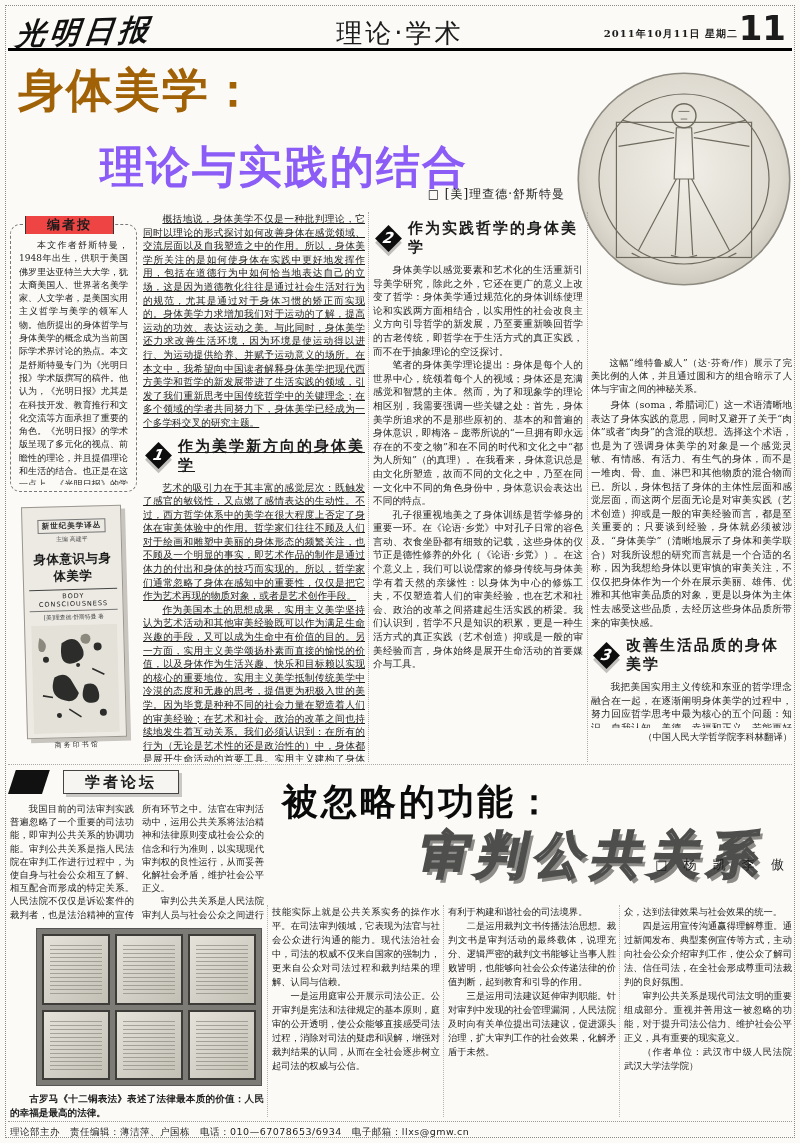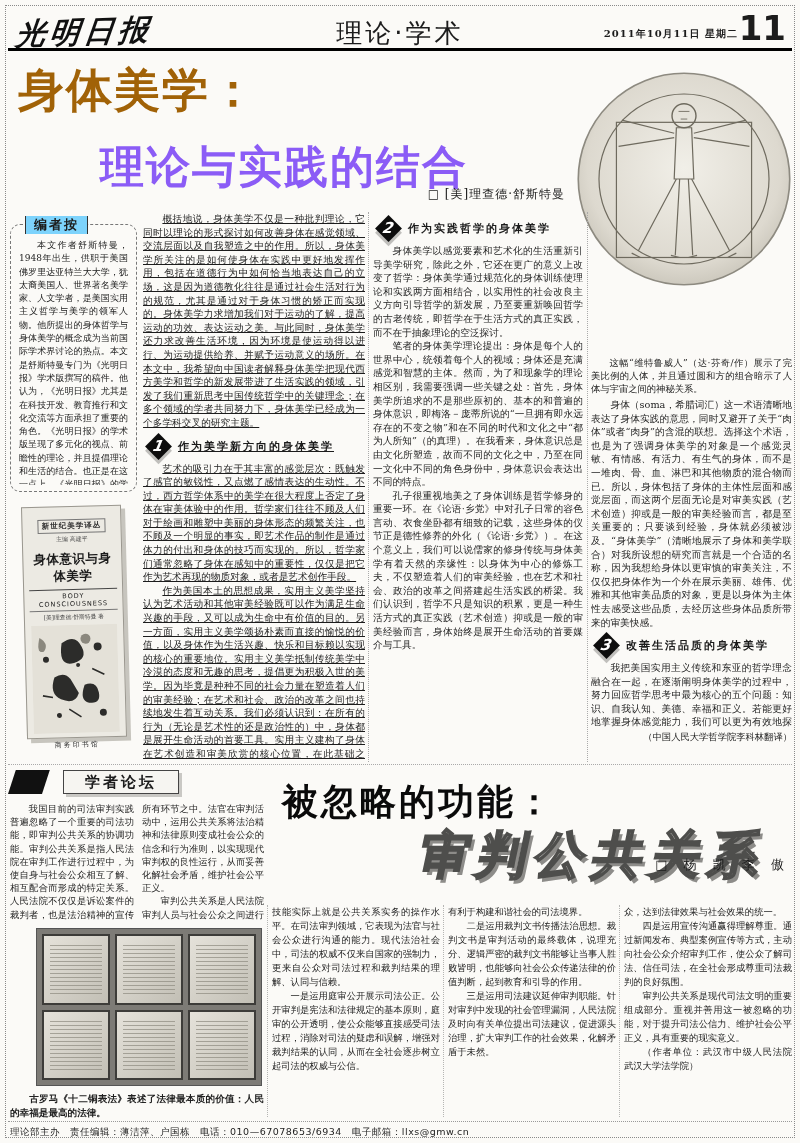--- a/index.html
+++ b/index.html
@@ -18,37 +18,37 @@
               font-family:"DejaVu Sans","Liberation Sans",sans-serif; }
   .header-rule { position:absolute; left:8px; right:8px; top:48px; height:3px; background:#000; }
 
   
   .hl1 { position:absolute; left:18px; top:60px; font-size:46px; font-weight:bold; letter-spacing:2px; color:#a16207; }
   .hl2 { position:absolute; left:100px; top:138px; font-size:44px; font-weight:bold; letter-spacing:2px; color:#8b5cf6; }
   .main-byline { position:absolute; left:400px; top:186px; width:165px; text-align:right; font-size:12px; letter-spacing:1px; }
 
   
   .ednote { position:absolute; left:10px; top:224px; width:127px; height:268px; border:1px dashed #777; border-radius:10px; padding:14px 8px 6px 8px; }
-  .ednote-label { position:absolute; left:14px; top:-9px; background:#7dd3fc; padding:0 8px; font-size:13px; font-weight:bold;
+  .ednote-label { position:absolute; left:14px; top:-9px; background:#ef4444; padding:0 21px; font-size:13px; font-weight:bold;
                   border-left:1px solid #333; border-right:1px solid #333; letter-spacing:2px; }
   .ednote-text { font-size:9px; line-height:13.3px; text-align:justify; text-indent:2em; color:#222; height:100%; overflow:hidden; }
 
   
   .colA { position:absolute; left:143px; top:212px; width:222px; height:550px; overflow:hidden;text-decoration:underline; }
   .colB { position:absolute; left:373px; top:212px; width:210px; height:550px; overflow:hidden; }
   .colC { position:absolute; left:591px; top:398px; width:201px; height:330px; overflow:hidden; }
   .vsep1 { position:absolute; left:368px; top:212px; height:550px; border-left:1px dotted #aaa; }
   .vsep2 { position:absolute; left:587px; top:212px; height:550px; border-left:1px dotted #aaa; }
   p.body { font-size:9.7px; line-height:13.6px; text-align:justify; text-indent:2em; color:#242424; }
 
   .sec-head { display:flex; align-items:center; gap:10px; margin:7px 0 6px 2px; }
   .diamond { position:relative; width:19px; height:19px; background:#0d0d0d; transform:rotate(45deg); box-shadow:3px 3px 0 #c0bfbc; flex:none; margin-left:4px; }
   .diamond span { position:absolute; inset:0; transform:rotate(-45deg) skewX(-12deg); color:#fff; font-weight:bold; font-style:italic;
                   font-size:15px; text-align:center; line-height:19px; font-family:"DejaVu Sans","Liberation Sans",sans-serif; }
-  .sec-title { font-size:11px; font-weight:bold; letter-spacing:2px;text-align:right; }
+  .sec-title { font-size:15px; font-weight:bold; letter-spacing:2px; }
 
   
   .vitruvian { position:absolute; left:575px; top:70px; width:218px; height:218px; }
   .fig-caption { position:absolute; left:591px; top:356px; width:201px; font-size:9.3px; line-height:13px; text-align:justify; text-indent:2em; color:#222; }
 
   
   .book { position:absolute; left:24px; top:506px; width:100px; height:232px; background:#eceae3; border:1px solid #9a978f;
           transform:rotate(-1.5deg); box-shadow:4px 4px 0 #c7c5be; padding:6px 5px; text-align:center; }
   .book-series { font-size:7.5px; font-weight:bold; color:#333; border:1px solid #777; display:inline-block; padding:1px 3px; letter-spacing:1px; }
   .book-editor { font-size:6px; color:#555; margin-top:2px; }

